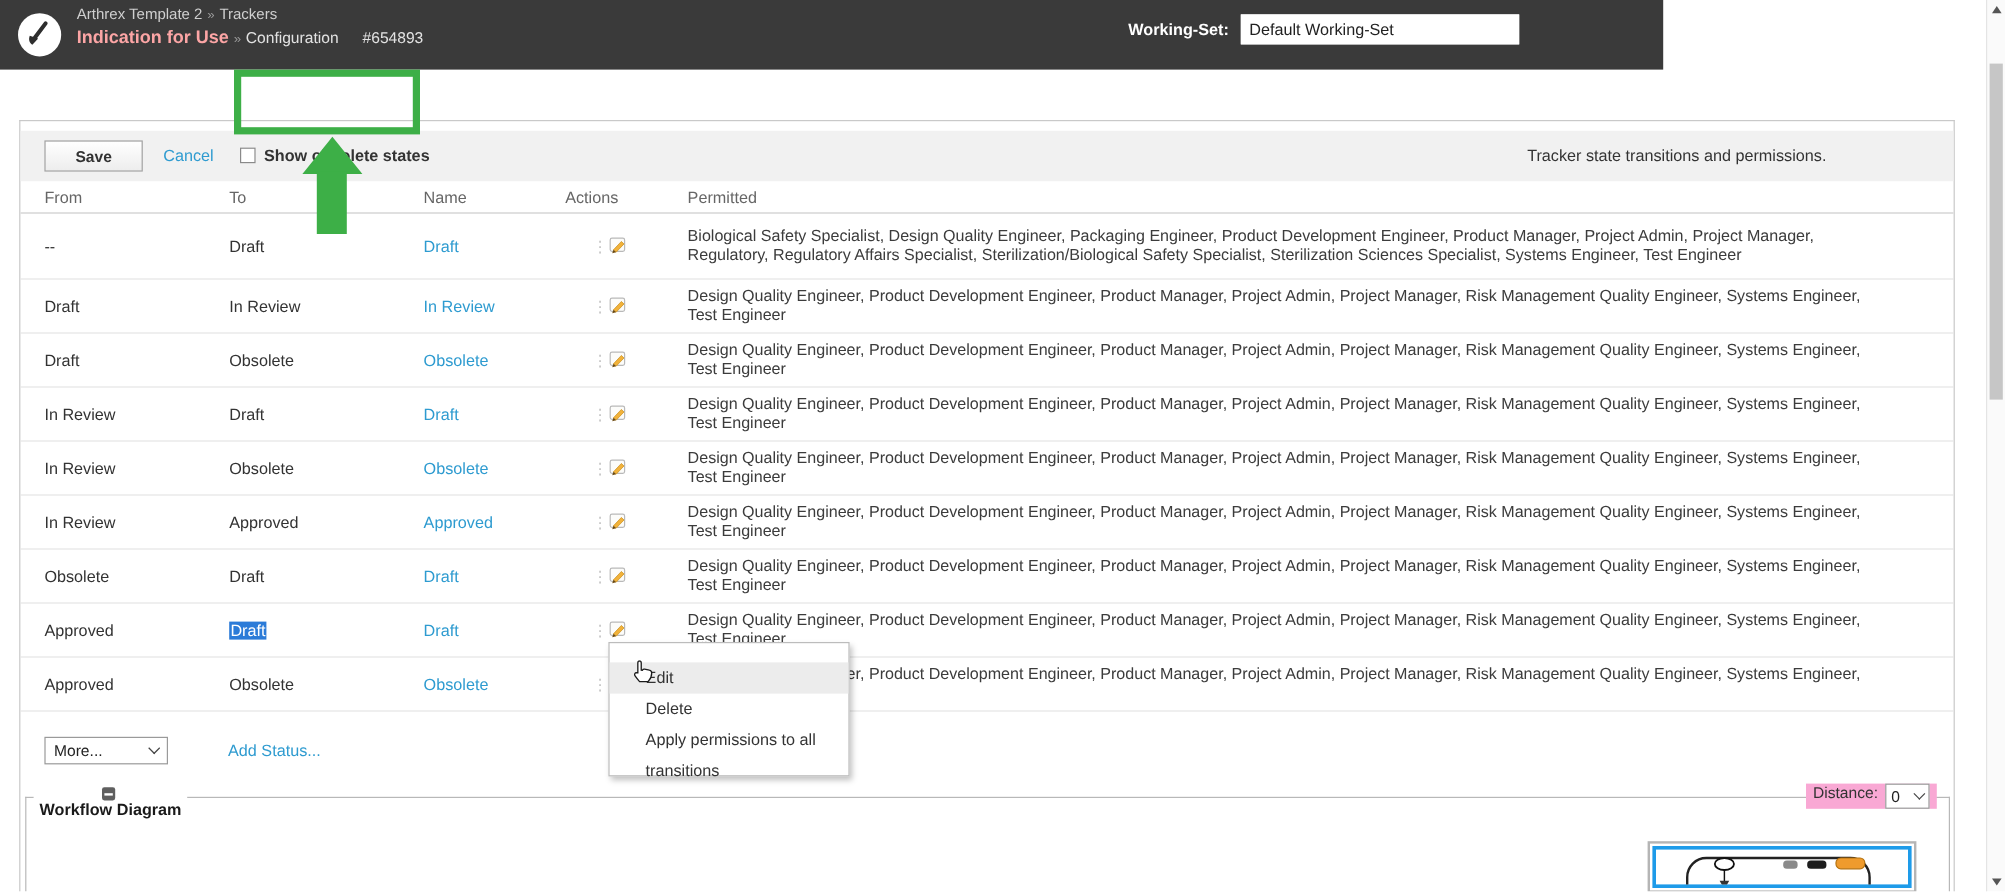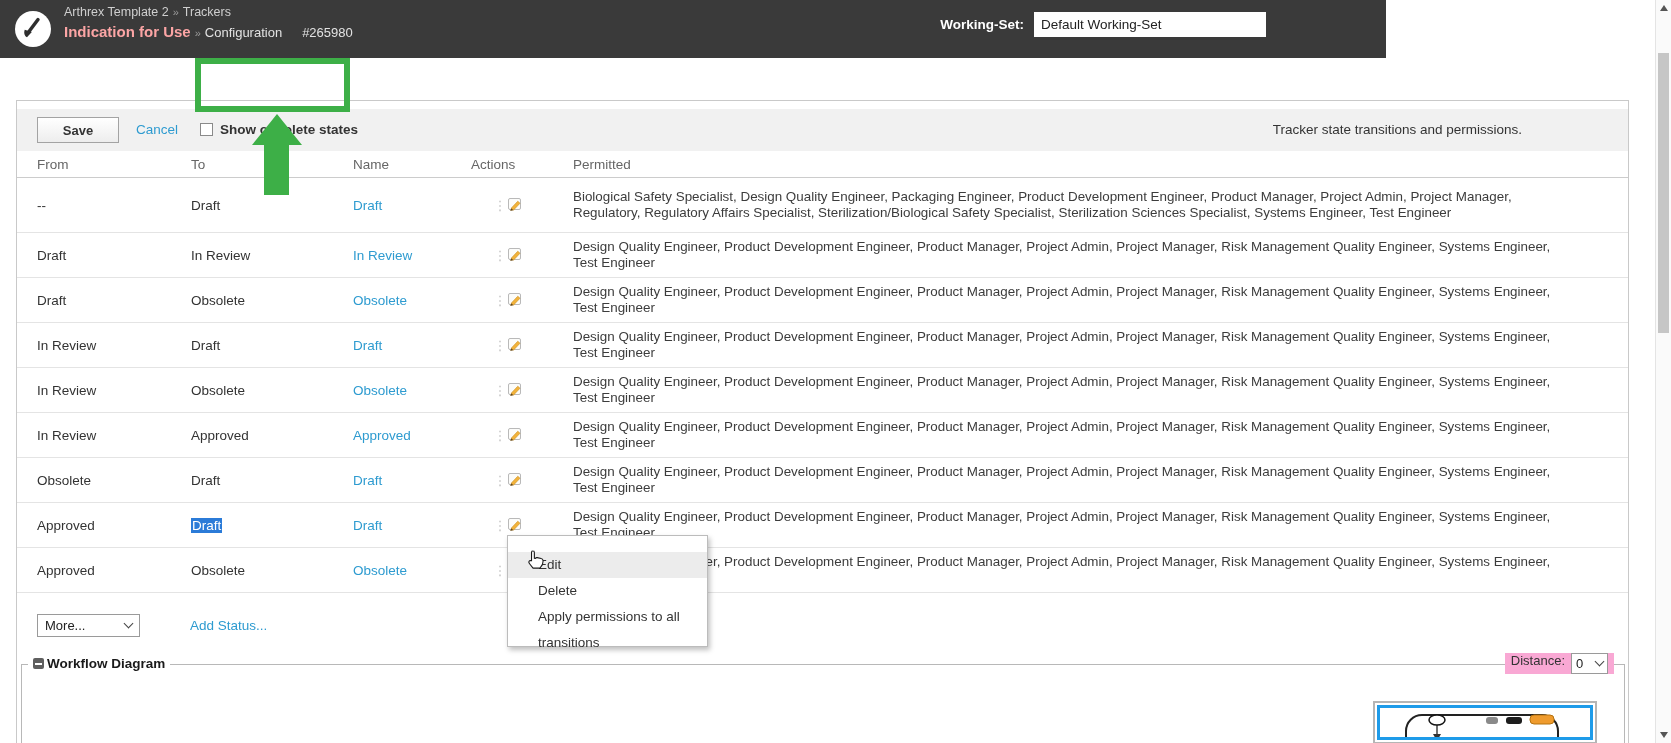--- a/index.html
+++ b/index.html
@@ -72,21 +72,21 @@
   .fake-select { display:flex; align-items:center; justify-content:space-between; border:1px solid #9a9a9a;
                  background:#fff; height:23px; padding:0 7px; font-size:13px; color:#222; cursor:pointer; }
   .more-sel { margin-left:20px; width:103px; }
   .chev { width:7px; height:7px; border-right:1.7px solid #444; border-bottom:1.7px solid #444;
           transform:rotate(45deg); margin-top:-4px; }
   .addstatus { margin-left:50px; }
 
   
   .wffield { position:absolute; left:4px; top:563px; width:1604px; height:82px;
              border:1px solid #b8b8b8; border-bottom:none; }
-  .wflegend { position:absolute; left:6px; top:-9px; background:#fff; padding:0 5px; display:flex; align-items:center; }
+  .wflegend { position:absolute; left:6px; top:-9px; background:#fff; padding:0 5px; display:flex; align-items:center;flex-direction:column; }
   .minusbox { width:11px; height:11px; background:#5f5f5f; border-radius:2px; position:relative; margin-right:3px; cursor:pointer; }
   .minusbox::after { content:""; position:absolute; left:2px; top:5px; width:7px; height:1.6px; background:#fff; }
   .wflegend span { font-weight:bold; font-size:13.5px; color:#1a1a1a; }
   .distance { position:absolute; right:10px; top:-12px; background:#f9a8d4; padding:0 6px; display:flex; }
   .distance label { font-size:13px; color:#333; margin-right:6px; }
   .dist-sel { width:37px; height:21px; padding:0 4px; }
 
   
   .minimap { position:absolute; left:1356px; top:600px; width:224px; height:43px; background:#fff;
              border:2px solid #b5b5b5; }
@@ -119,21 +119,21 @@
         <circle cx="19" cy="19" r="18" fill="#ffffff"></circle>
         <path d="M24 9.5 L15 21.5" stroke="#2e2e2e" stroke-width="3.4" stroke-linecap="round"></path>
         <path d="M10.8 19.8 L17.8 22 L13 27.3 C10.2 26 9.7 22.3 10.8 19.8 Z" fill="#2e2e2e"></path>
       </svg>
     </div>
     <div class="crumbs">
       <div class="crumb-l1">
         <span>Arthrex Template 2</span><span class="sep">»</span><span>Trackers</span>
       </div>
       <div class="crumb-l2">
-        <span class="title">Indication for Use</span><span class="sep">»</span><span>Configuration</span><span class="itemid">#265980</span>
+        <span class="title">Indication for Use</span><span class="sep">»</span><span>Configuration</span><span class="itemid">#654893</span>
       </div>
     </div>
     <div class="wset">
       <label>Working-Set:</label>
       <input type="text" value="Default Working-Set" style="">
     </div>
   </div>
 
   <div class="sbar">
     <div class="up"></div>

